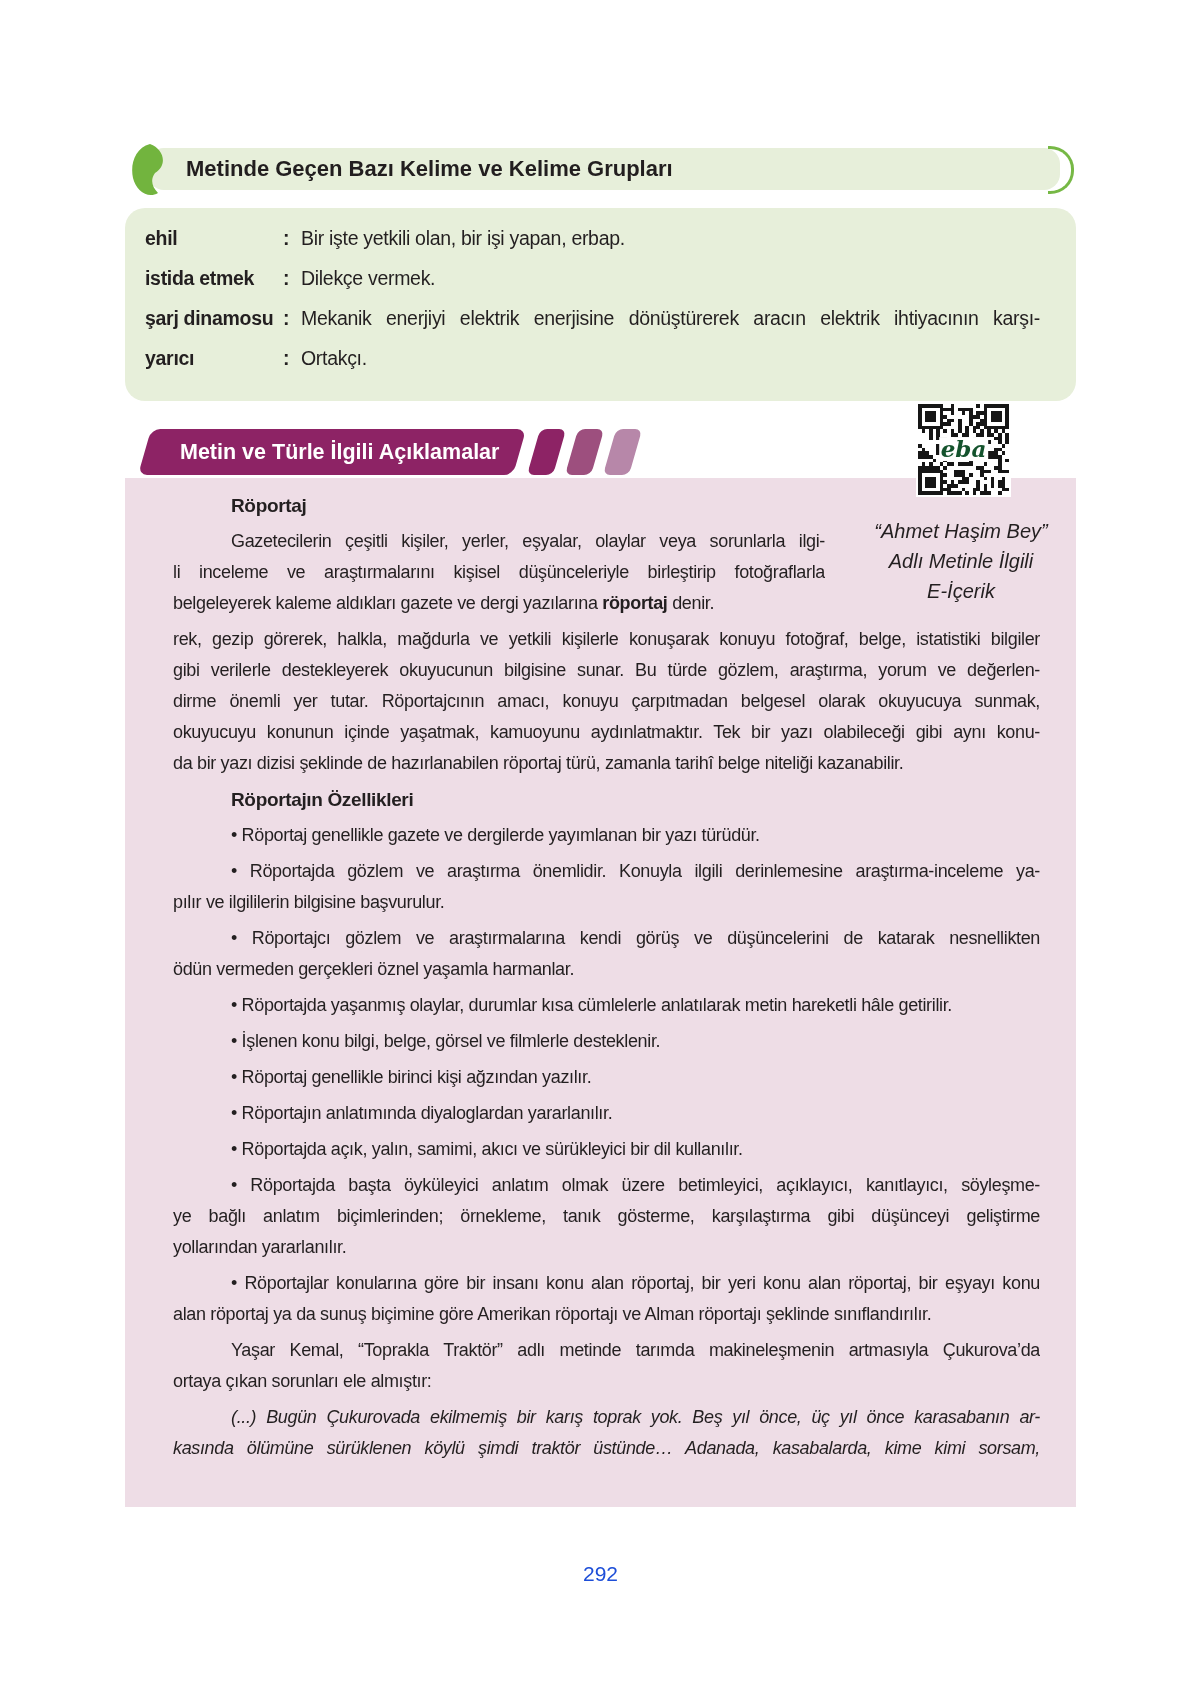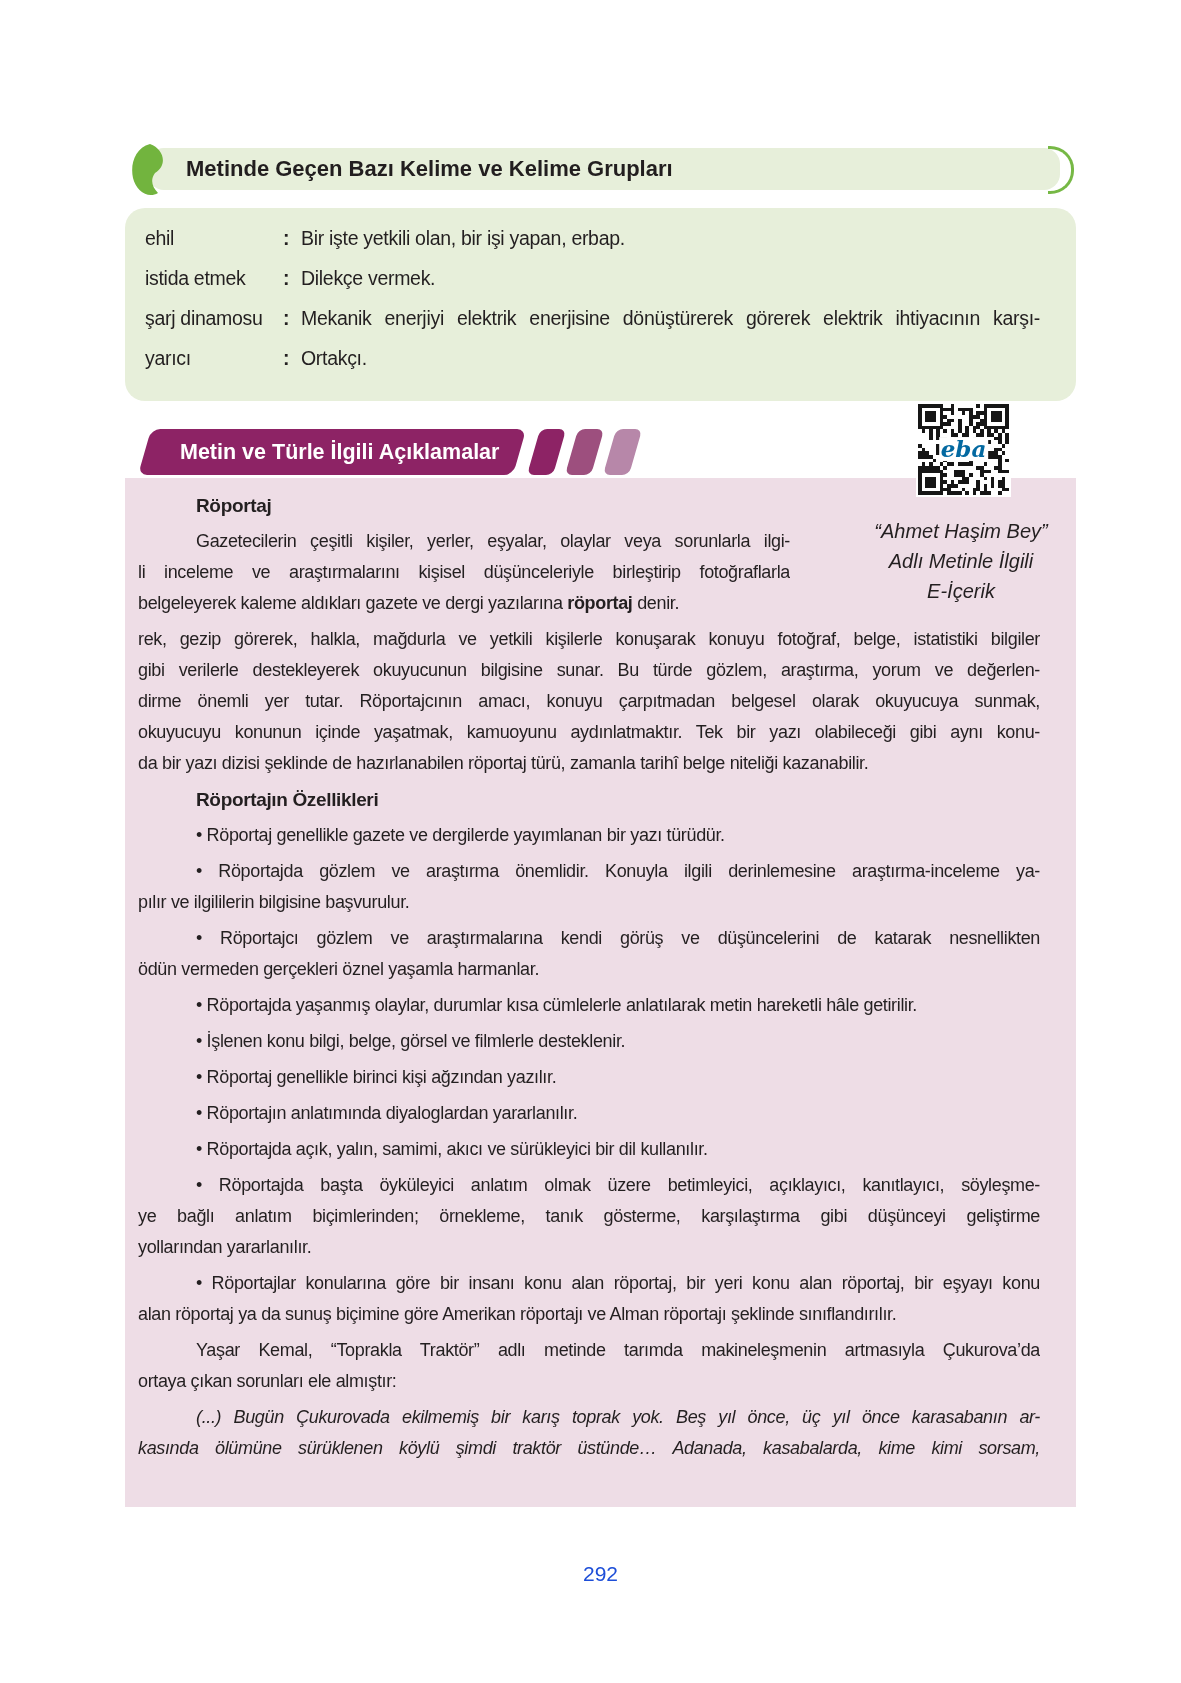--- a/index.html
+++ b/index.html
@@ -12,21 +12,21 @@
   .gtitle{position:absolute;left:38px;top:0;line-height:42px;font-weight:bold;
           font-size:22px;color:#221e1f;white-space:nowrap;}
   .leaf{position:absolute;left:128px;top:142px;width:44px;height:56px;}
   .garc{position:absolute;left:1048px;top:146px;width:23px;height:42px;
         border:3px solid #76b845;border-left:none;
         border-top-right-radius:24px 23px;border-bottom-right-radius:24px 23px;}
   .vocab{position:absolute;left:125px;top:208px;width:951px;height:193px;
          background:#e7efda;border-radius:20px;box-sizing:border-box;
          padding:14px 36px 0 20px;font-size:19.5px;letter-spacing:-0.3px;}
   .vrow{display:flex;margin-bottom:7px;}
-  .vterm{width:138px;font-weight:normal;line-height:33px;flex:none;}
+  .vterm{width:138px;font-weight:bold;line-height:33px;flex:none;}
   .vcolon{width:18px;font-weight:bold;line-height:33px;flex:none;}
   .vdefs{flex:1;}
   .vline{line-height:33px;height:33px;overflow:hidden;}
 
   
   .pbanner{position:absolute;left:138px;top:429px;width:375px;height:46px;
            background:#8d2365;border-radius:9px;transform:skewX(-16deg);
            transform-origin:bottom left;}
   .ptitle{transform:skewX(16deg);transform-origin:bottom left;display:block;
           padding-left:42px;line-height:46px;color:#ffffff;font-weight:bold;
@@ -36,32 +36,32 @@
   .sl1{left:527px;background:#8d2365;}
   .sl2{left:565px;background:#9d4f7e;}
   .sl3{left:603px;background:#b787a9;}
 
   
   .qr{position:absolute;left:916px;top:402px;width:95px;height:95px;background:#ffffff;
       padding:2px;box-sizing:border-box;z-index:5;}
   .eba-patch{position:absolute;left:50%;top:50%;transform:translate(-50%,-54%);
              background:#ffffff;padding:0 2px;}
   .eba-patch span{font-family:"DejaVu Serif",serif;font-style:italic;font-weight:bold;
-                  color:#0369a1;font-size:23px;line-height:23px;}
+                  color:#14532d;font-size:23px;line-height:23px;}
   .rtri{position:absolute;left:951px;top:499px;width:0;height:0;
         border-left:11px solid transparent;border-right:11px solid transparent;
         border-bottom:13px solid #ea1b27;}
 
   
   .pink{position:absolute;left:125px;top:478px;width:951px;height:1029px;background:#eedde6;}
   .sidebar{position:absolute;right:0px;top:38px;width:230px;text-align:center;
            font-style:italic;font-size:20px;line-height:30px;color:#231f20;}
   .content{position:absolute;left:13px;top:12px;width:902px;font-size:18px;
            letter-spacing:-0.35px;}
-  .blk{margin-bottom:5px;}
+  .blk{margin-bottom:5px;margin-left:35px;}
   .ln{height:31px;line-height:31px;overflow:hidden;}
   .j{text-align:justify;text-align-last:justify;}
   .i{text-indent:58px;}
   .narrow .ln{width:652px;}
   .hd{font-weight:bold;font-size:19px;}
   .quote .ln{font-style:italic;}
 
   .pagenum{position:absolute;left:125px;top:1562px;width:951px;text-align:center;
            font-size:21px;color:#1d4ed8;}
 </style>
@@ -92,21 +92,21 @@
       <div class="vterm">istida etmek</div>
       <div class="vcolon">:</div>
       <div class="vdefs">
         <div class="vline">Dilekçe vermek.</div>
       </div>
     </div>
     <div class="vrow">
       <div class="vterm">şarj dinamosu</div>
       <div class="vcolon">:</div>
       <div class="vdefs">
-        <div class="vline j">Mekanik enerjiyi elektrik enerjisine dönüştürerek görerek elektrik ihtiyacının karşı-</div>
+        <div class="vline j">Mekanik enerjiyi elektrik enerjisine dönüştürerek aracın elektrik ihtiyacının karşı-</div>
       </div>
     </div>
     <div class="vrow">
       <div class="vterm">yarıcı</div>
       <div class="vcolon">:</div>
       <div class="vdefs">
         <div class="vline">Ortakçı.</div>
       </div>
     </div>
   </div>

